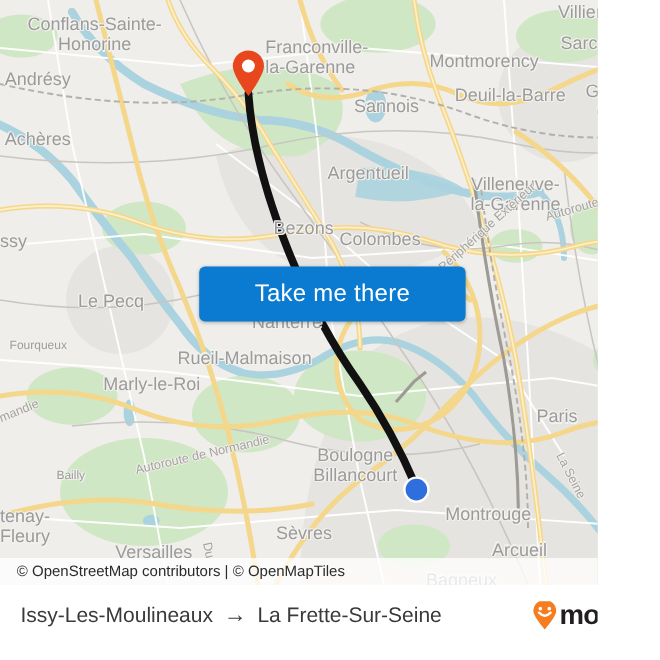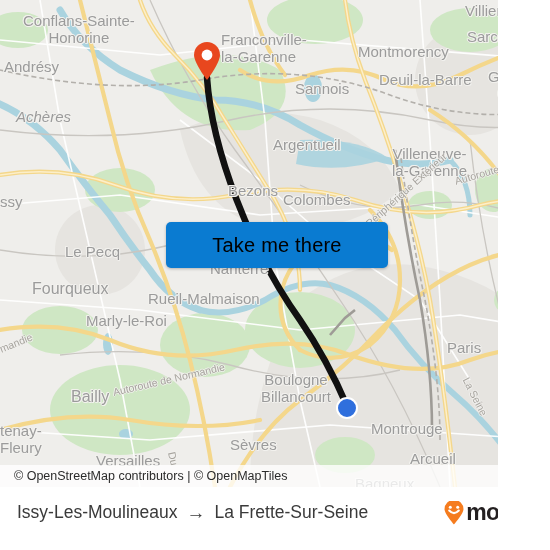--- a/index.html
+++ b/index.html
@@ -33,21 +33,21 @@
     font-size: 13px;
     line-height: 14px;
     white-space: pre;
     text-shadow:
        1px 0 0 rgba(242,241,238,.95), -1px 0 0 rgba(242,241,238,.95),
        0 1px 0 rgba(242,241,238,.95), 0 -1px 0 rgba(242,241,238,.95),
        1px 1px 0 rgba(242,241,238,.95), -1px -1px 0 rgba(242,241,238,.95);
     pointer-events: none;
   }
   .map-label.big   { font-size: 15px; line-height: 17px; }
-  .map-label.small { font-size: 16px; margin-left: 24px; }
+  .map-label.small { font-size: 10px; }
   .road-label {
     position: absolute;
     color: #a6a39d;
     font-size: 10.5px;
     white-space: nowrap;
     pointer-events: none;
     text-shadow:
        1px 0 0 rgba(242,241,238,.9), -1px 0 0 rgba(242,241,238,.9),
        0 1px 0 rgba(242,241,238,.9), 0 -1px 0 rgba(242,241,238,.9);
   }
@@ -75,21 +75,21 @@
   
   #cta-button {
     position: absolute;
     left: 166px;
     top: 222px;
     width: 222px;
     height: 46px;
     background: #0a7bd1;
     border: none;
     border-radius: 5px;
-    color: #000000;
+    color: #ffffff;
     font-family: "Liberation Sans", sans-serif;
     font-size: 20px;
     letter-spacing: .2px;
     cursor: pointer;
     box-shadow: 0 1px 3px rgba(0,0,0,.25);
     padding: 0;
   }
 
   
   #attribution {
@@ -253,21 +253,21 @@
           <path d="M330,335 L345,318 L355,310"></path>
         </g>
 
         <path d="M207,78 C 212,150 250,250 300,320 C 322,352 338,385 347,406" stroke="#111111" stroke-width="6.5" fill="none" stroke-linecap="round"></path>
       </g>
     </svg>
 
     <div class="map-label big" style="left:23px;  top:12px;  text-align:center;">Conflans-Sainte-
 Honorine</div>
     <div class="map-label big" style="left:4px;   top:58px;">Andrésy</div>
-    <div class="map-label big" style="left:16px;  top:108px;font-style:italic;">Achères</div>
+    <div class="map-label big" style="left:4px;  top:108px;">Achères</div>
     <div class="map-label big" style="left:221px; top:31px;  text-align:left;">Franconville-
 la-Garenne</div>
     <div class="map-label big" style="left:358px; top:43px;">Montmorency</div>
     <div class="map-label big" style="left:465px; top:2px;">Villiers-le-Bel</div>
     <div class="map-label big" style="left:467px; top:28px;">Sarcelles</div>
     <div class="map-label big" style="left:379px; top:71px;">Deuil-la-Barre</div>
     <div class="map-label big" style="left:488px; top:68px; text-align:center;">Garges-lès-
 Gonesse</div>
     <div class="map-label big" style="left:295px; top:80px;">Sannois</div>
     <div class="map-label big" style="left:273px; top:136px;">Argentueil</div>

